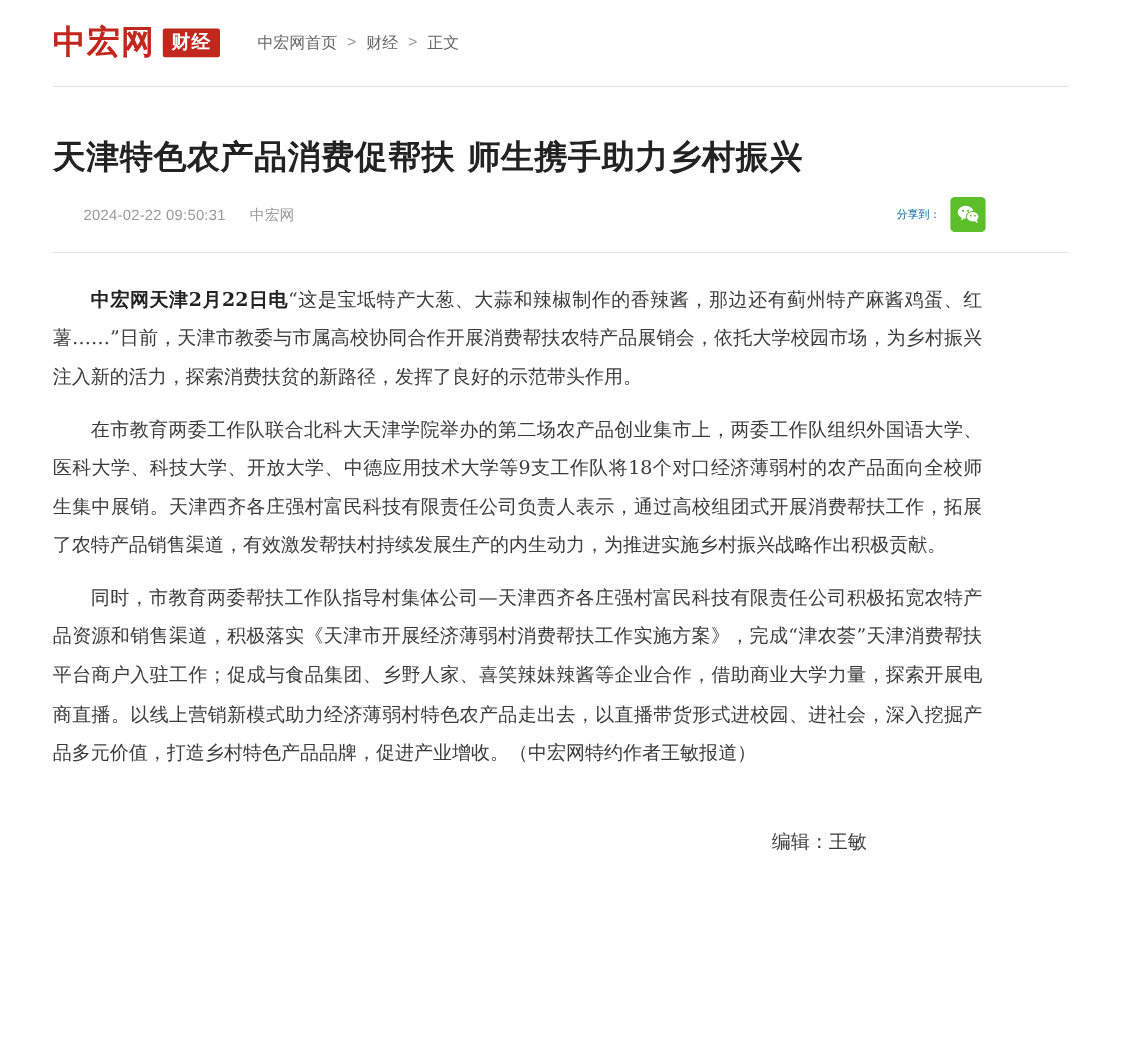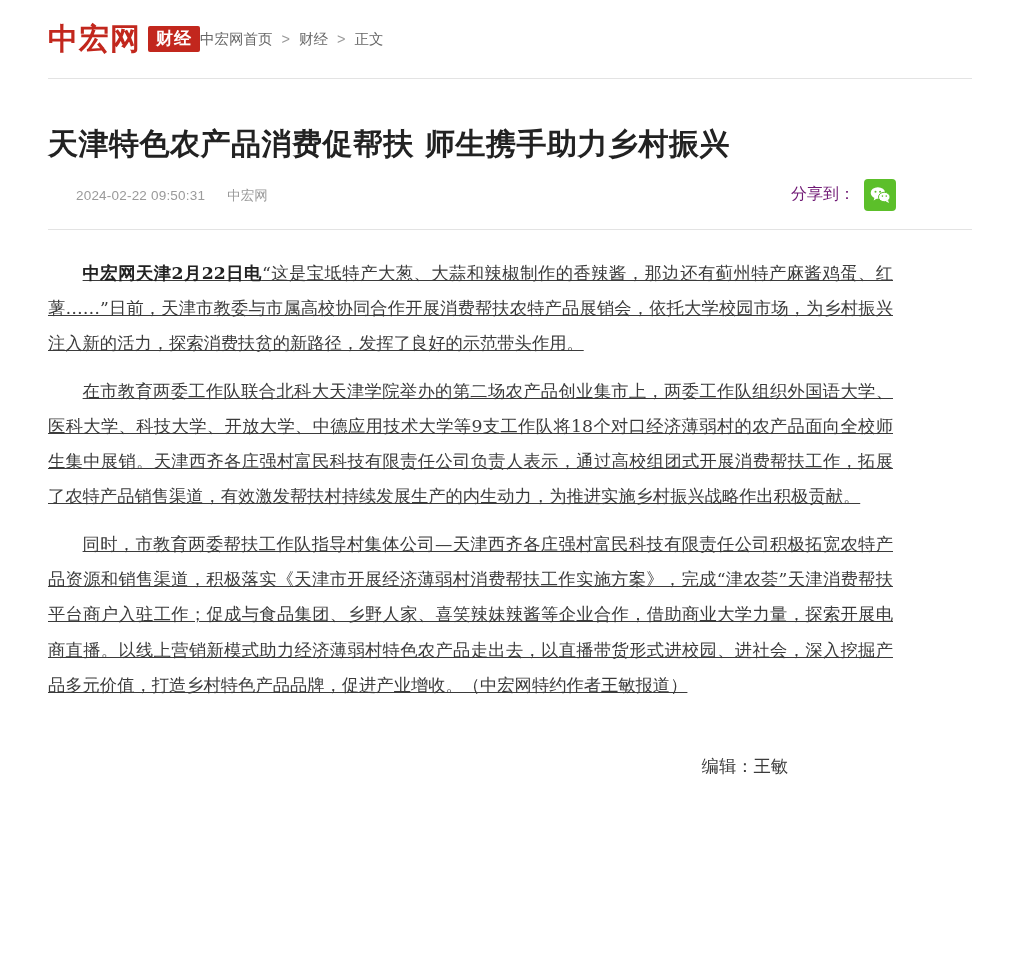--- a/index.html
+++ b/index.html
@@ -49,20 +49,21 @@
     color: #ffffff;
     font-size: 17px;
     font-weight: bold;
     padding: 4px 8px 5px 8px;
     line-height: 1;
     border-radius: 2px;
     letter-spacing: 1px;
   }
 
   .breadcrumb {
+    margin-left: 34px;
     font-size: 14.5px;
     color: #666;
     display: flex;
     align-items: center;
     white-space: nowrap;
   }
   .breadcrumb .crumb {
     color: #666;
   }
   .breadcrumb .sep {
@@ -114,22 +115,22 @@
   .meta-left .meta-source { margin-left: 22px; }
 
   .share-area {
     position: absolute;
     right: 0;
     top: -4px;
     display: flex;
     align-items: center;
   }
   .share-label {
-    font-size: 16px;
-    color: #701a75;
+    font-size: 10px;
+    color: #0369a1;
     margin-right: 9px;
   }
   .wechat-btn {
     width: 32px;
     height: 32px;
     background: #5cbf2a;
     border-radius: 4px;
     display: flex;
     align-items: center;
     justify-content: center;
@@ -147,21 +148,20 @@
     margin-top: 26px;
     font-family: "DejaVu Serif", "Liberation Serif", serif;
     font-size: 17.3px;
     color: #3b3b3b;
     line-height: 2.03;
     text-align: justify;
   }
   .body-text p {
     margin: 0 3px 13px 0;
     text-indent: 2em;
-    text-decoration: underline;
   }
   .body-text p.first {
     text-indent: 2em;
   }
   .lead {
     font-weight: bold;
     color: #222;
   }
 
   .signoff {

